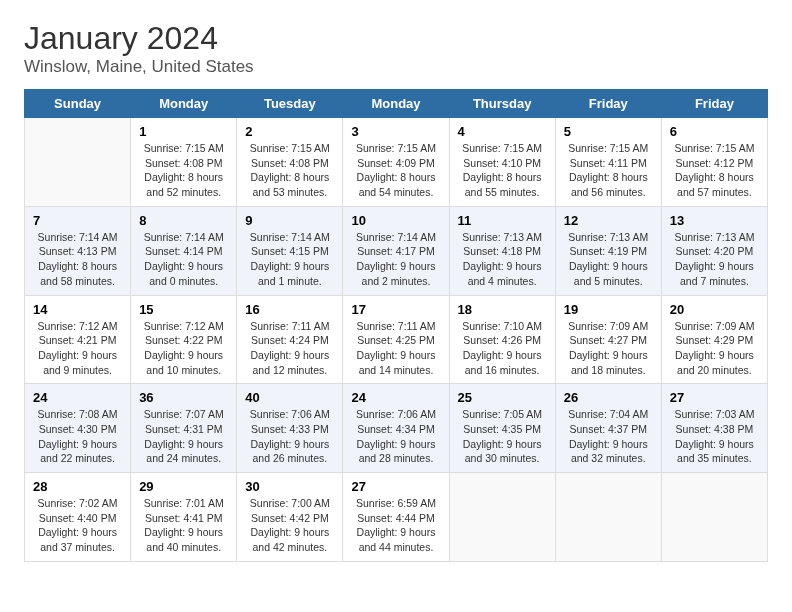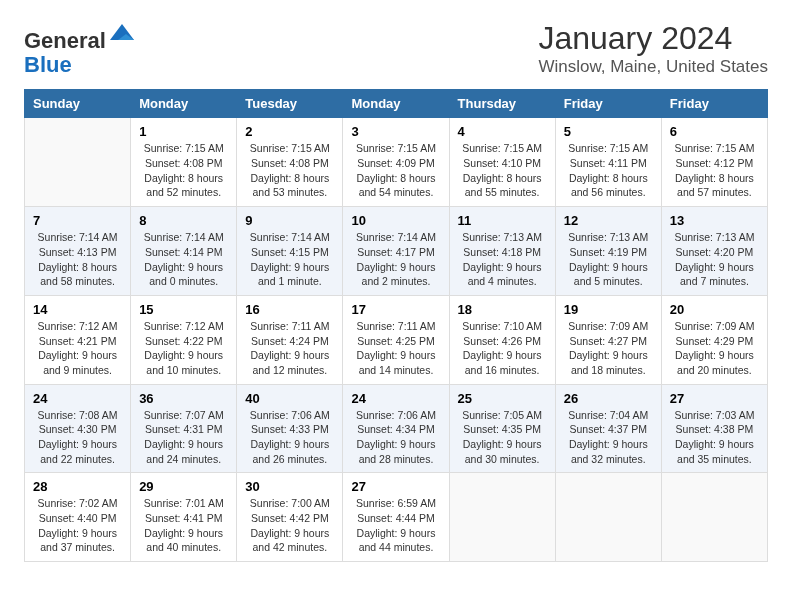--- a/index.html
+++ b/index.html
@@ -45,21 +45,21 @@
       color: #555;
     }
     table {
       width: 100%;
       border-collapse: collapse;
       font-size: 11px;
     }
     thead tr th {
       background-color: #2e6da4;
       color: #fff;
-      text-align: left;
+      text-align: center;
       padding: 6px 8px;
       font-size: 13px;
       font-weight: bold;
       border: 1px solid #2e6da4;
       margin-top: 32px;
     }
     tbody tr td {
       vertical-align: top;
       padding: 6px 8px;
       border: 1px solid #ddd;
@@ -85,33 +85,20 @@
       text-align: center;
     }
     .empty-cell {
       background-color: #f9f9f9 !important;
     }
   </style>
 </head>
 <body>
 
 <div class="header">
-  <div class="logo">
-    <div>
-      <div class="logo-text">
-        <span class="logo-general">General</span><svg class="logo-icon" viewBox="0 0 28 28" xmlns="http://www.w3.org/2000/svg">
-            <polygon points="14,4 26,20 2,20" fill="#1a6fbe"></polygon>
-            <polygon points="18,14 26,20 10,20" fill="#2e8fd4"></polygon>
-          </svg>
-      </div>
-      <div class="logo-text">
-        <span class="logo-blue">Blue</span>
-      </div>
-    </div>
-  </div>
   <div class="title-block">
     <div class="month-title">January 2024</div>
     <div class="location">Winslow, Maine, United States</div>
   </div>
 </div>
 
 <table>
   <thead>
     <tr id="header-row">
         <th>Sunday</th>

